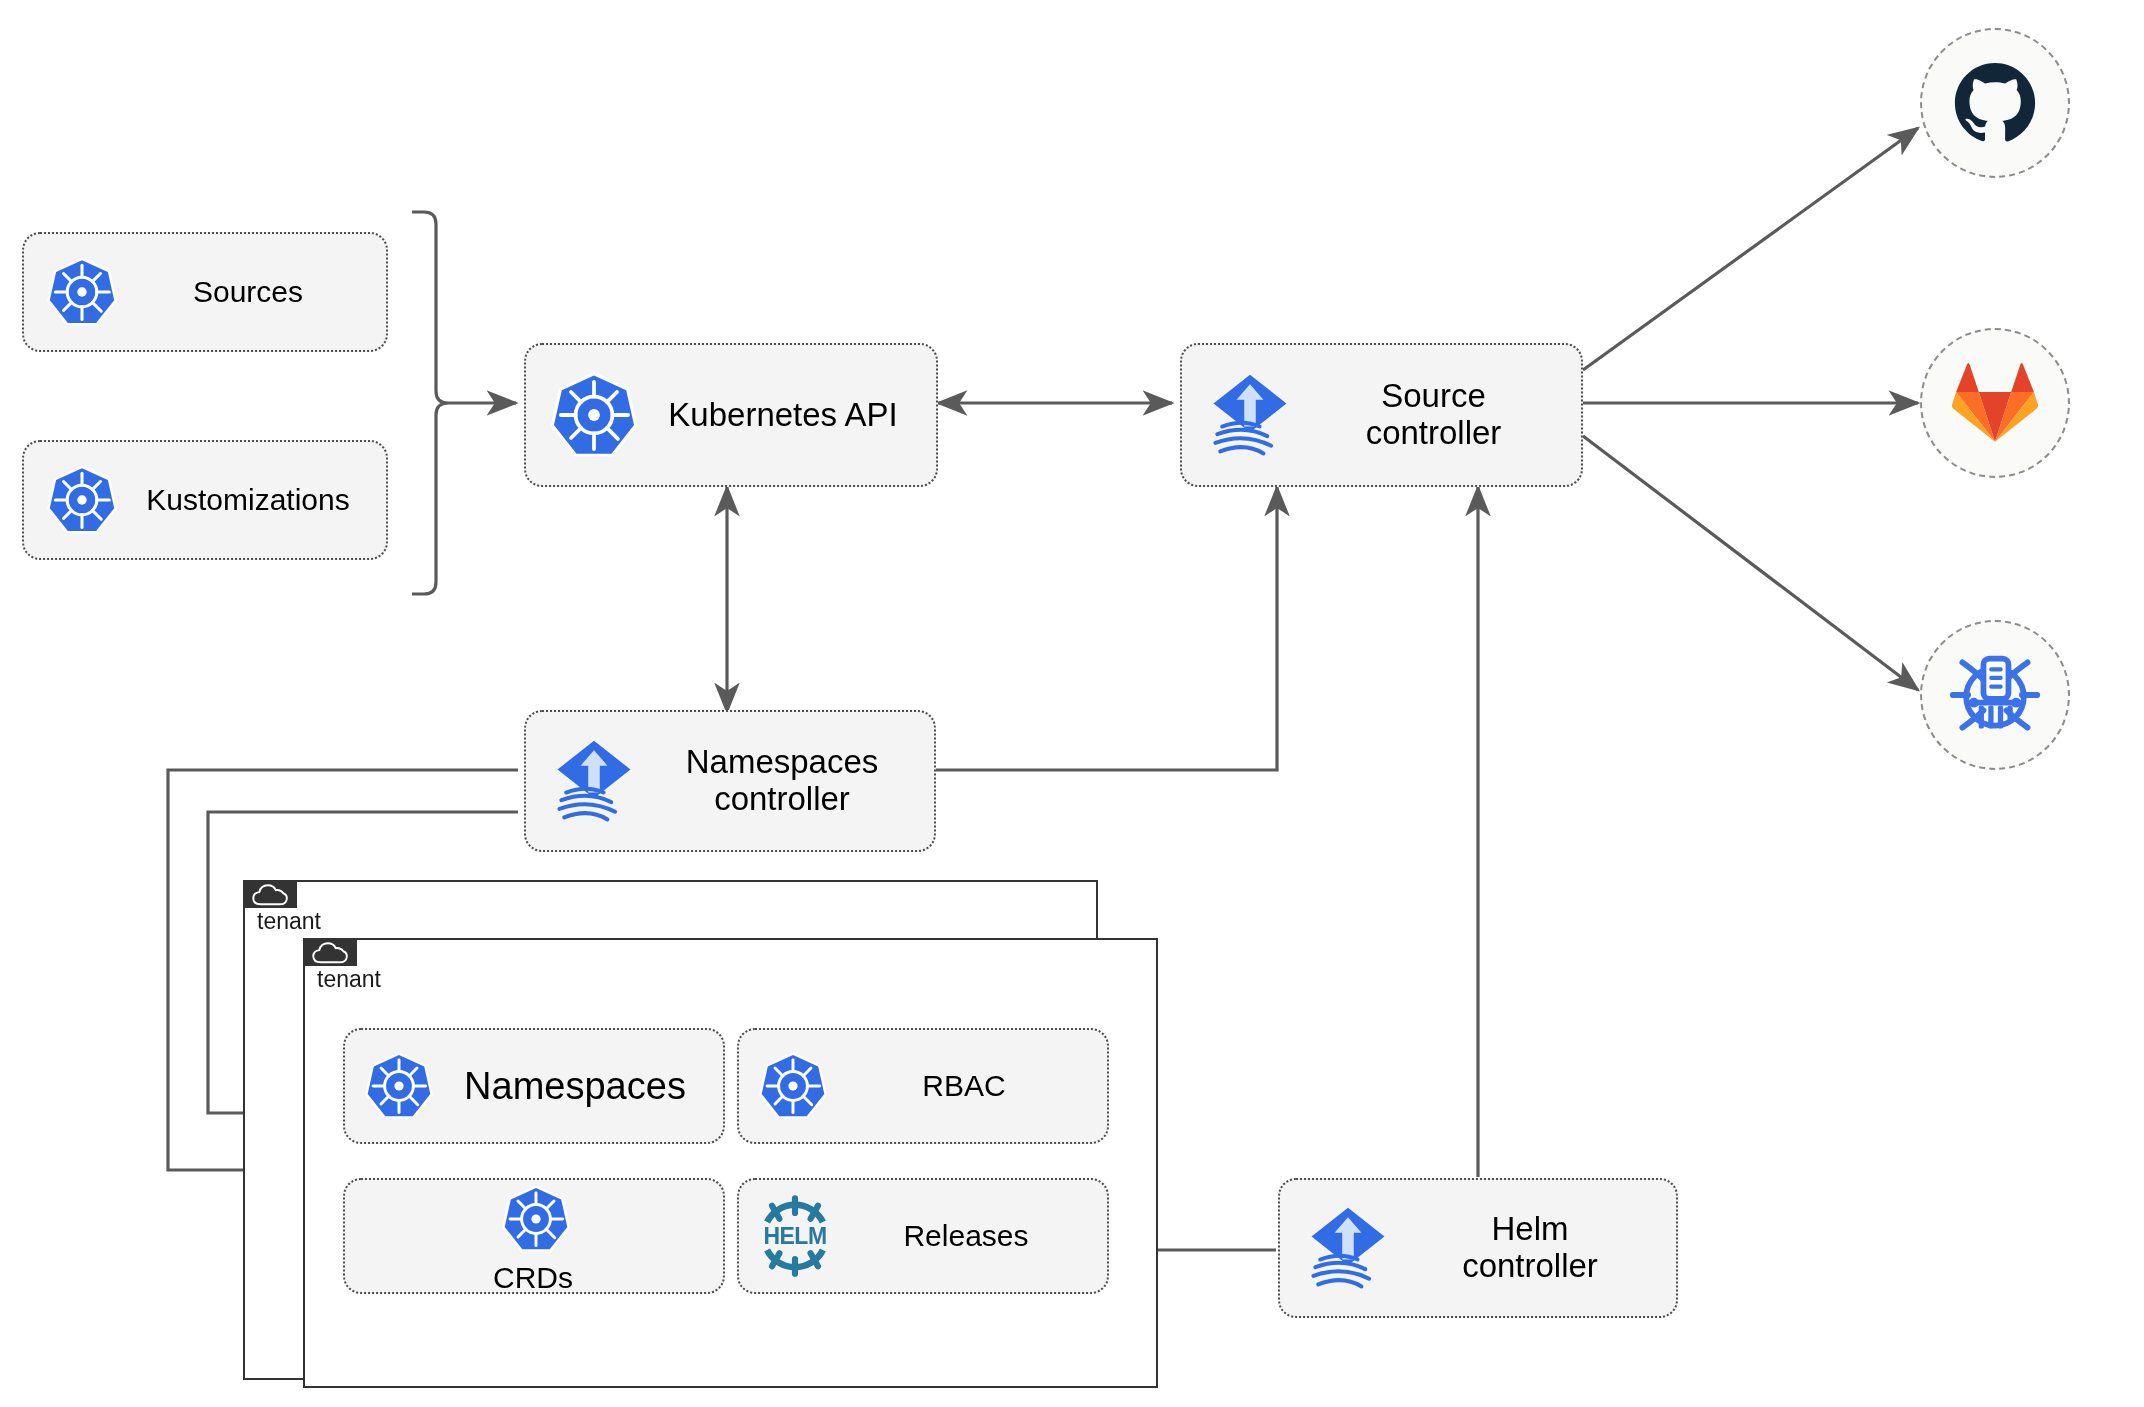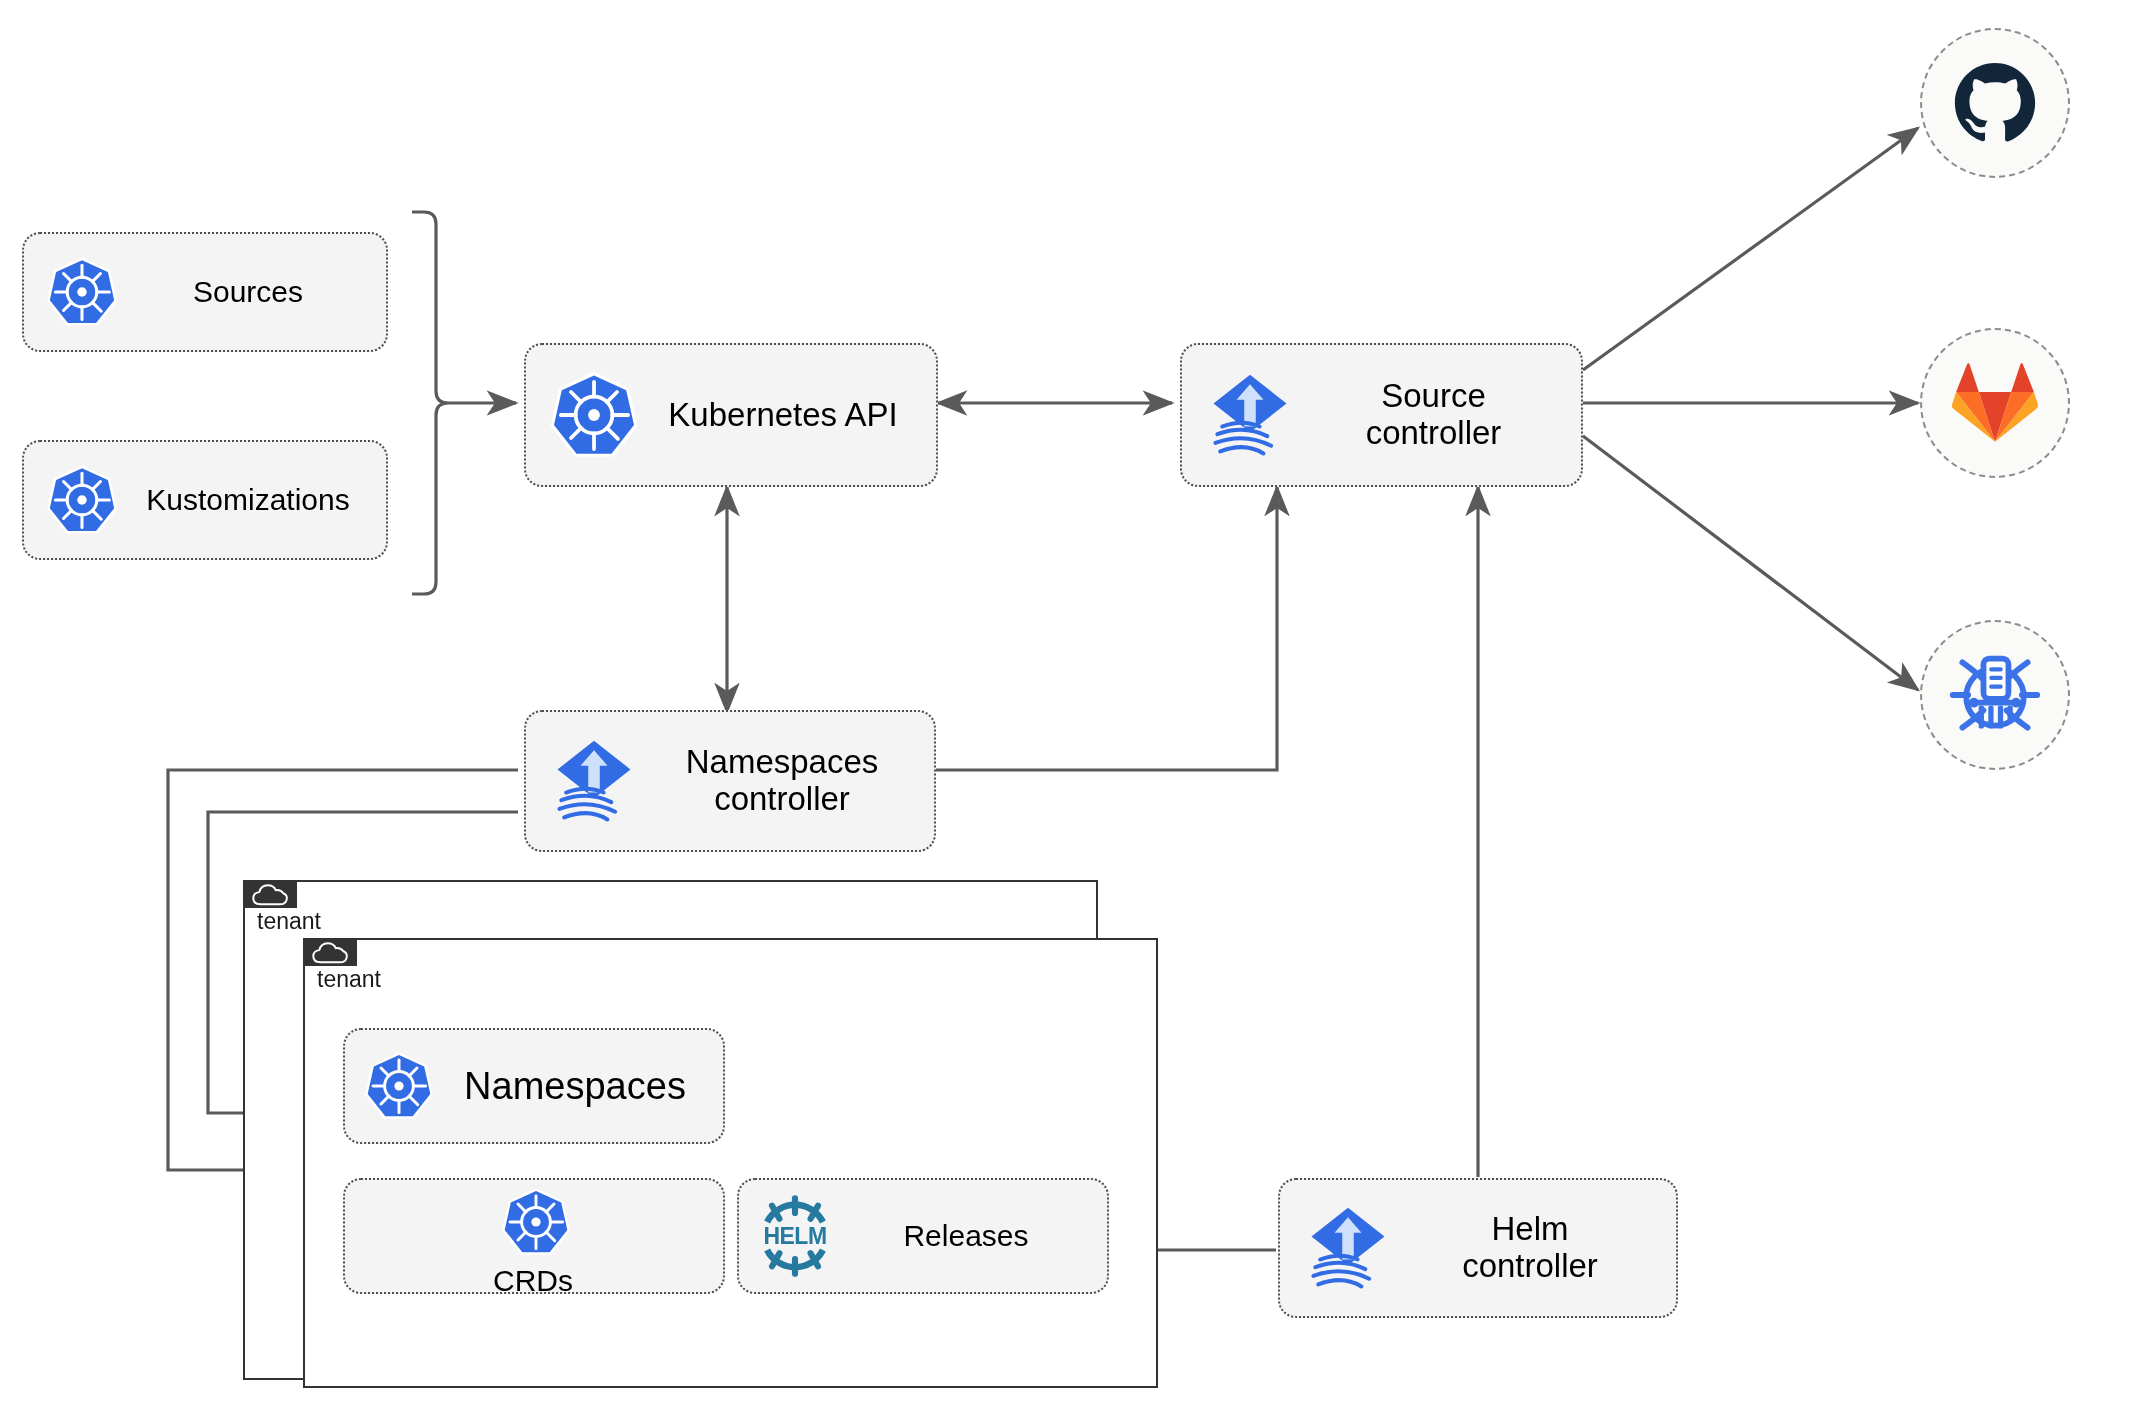--- a/index.html
+++ b/index.html
@@ -27,20 +27,21 @@
 
   
   .card {
     position: absolute;
     background: #f4f4f4;
     border: 2px dotted #4d4d4d;
     border-radius: 18px;
     display: flex;
     align-items: center;
     box-sizing: border-box;
+    justify-content: center;
   }
   .card .ico {
     flex: 0 0 auto;
     display: flex;
     align-items: center;
     justify-content: center;
   }
   .card .lbl {
     flex: 1 1 auto;
     text-align: center;
@@ -352,20 +353,41 @@
             <line x1="64" y1="64" x2="76" y2="76"></line>
             <line x1="75" y1="25" x2="64" y2="36"></line>
             <line x1="36" y1="64" x2="25" y2="75"></line>
           </g>
           <circle cx="50" cy="50" r="6.4" fill="#ffffff"></circle>
         </svg>
       </span>
       <span class="lbl" style="font-size:38px;">Namespaces</span>
     </div>
 
+    <div class="card" style="left:432px; top:88px; width:372px; height:116px; padding:0 8px 0 12px;">
+      <span class="ico" style="width:84px;height:84px;">
+        <svg viewBox="0 0 100 100" width="72" height="72" xmlns="http://www.w3.org/2000/svg">
+          <path d="M50 3 L88 21 L97 62 L71 95 L29 95 L3 62 L12 21 Z" fill="#ffffff"></path>
+          <path d="M50 7 L85 23 L93.5 61 L69 92 L31 92 L6.5 61 L15 23 Z" fill="#326ce5"></path>
+          <g fill="none" stroke="#ffffff" stroke-width="4.1" stroke-linecap="round">
+            <circle cx="50" cy="50" r="20"></circle>
+            <line x1="50" y1="14" x2="50" y2="30"></line>
+            <line x1="50" y1="70" x2="50" y2="87"></line>
+            <line x1="14" y1="50" x2="30" y2="50"></line>
+            <line x1="70" y1="50" x2="87" y2="50"></line>
+            <line x1="25" y1="25" x2="36" y2="36"></line>
+            <line x1="64" y1="64" x2="76" y2="76"></line>
+            <line x1="75" y1="25" x2="64" y2="36"></line>
+            <line x1="36" y1="64" x2="25" y2="75"></line>
+          </g>
+          <circle cx="50" cy="50" r="6.4" fill="#ffffff"></circle>
+        </svg>
+      </span>
+      <span class="lbl" style="font-size:30px;">RBAC</span>
+    </div>
 
     <div class="card" style="left:38px; top:238px; width:382px; height:116px; padding:0 8px 0 12px;flex-direction:column;">
       <span class="ico" style="width:84px;height:84px;">
         <svg viewBox="0 0 100 100" width="72" height="72" xmlns="http://www.w3.org/2000/svg">
           <path d="M50 3 L88 21 L97 62 L71 95 L29 95 L3 62 L12 21 Z" fill="#ffffff"></path>
           <path d="M50 7 L85 23 L93.5 61 L69 92 L31 92 L6.5 61 L15 23 Z" fill="#326ce5"></path>
           <g fill="none" stroke="#ffffff" stroke-width="4.1" stroke-linecap="round">
             <circle cx="50" cy="50" r="20"></circle>
             <line x1="50" y1="14" x2="50" y2="30"></line>
             <line x1="50" y1="70" x2="50" y2="87"></line>

